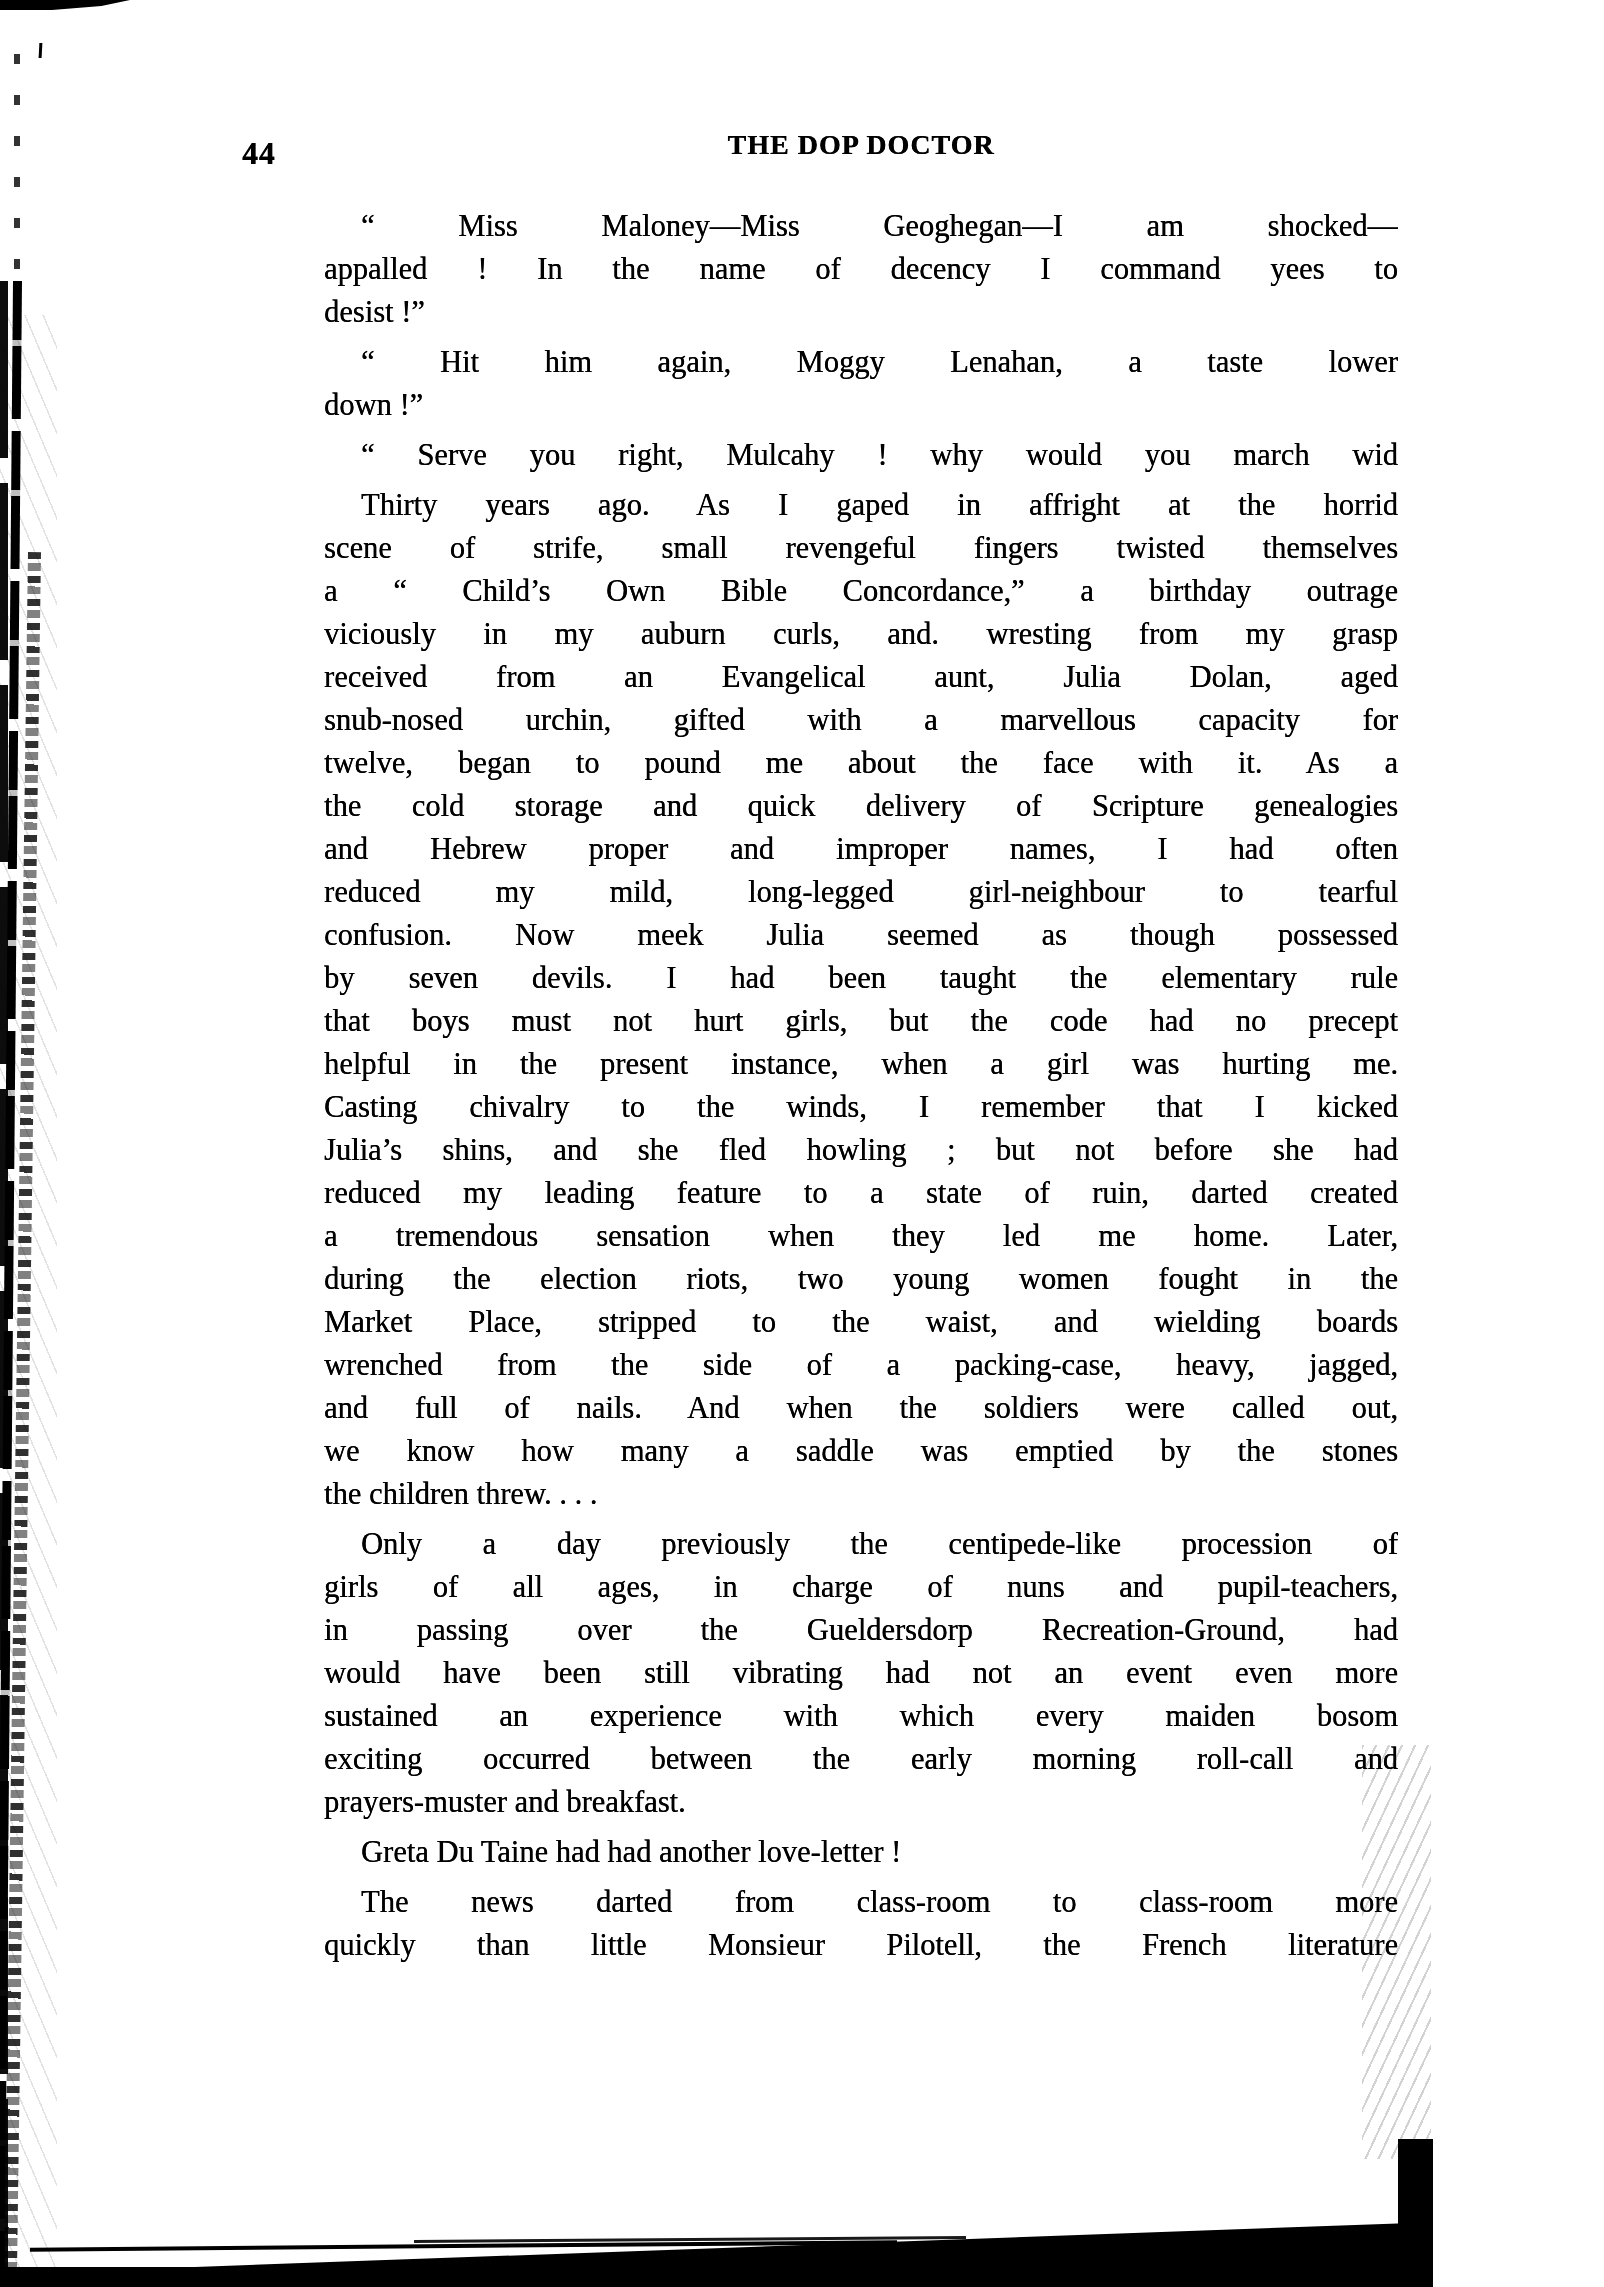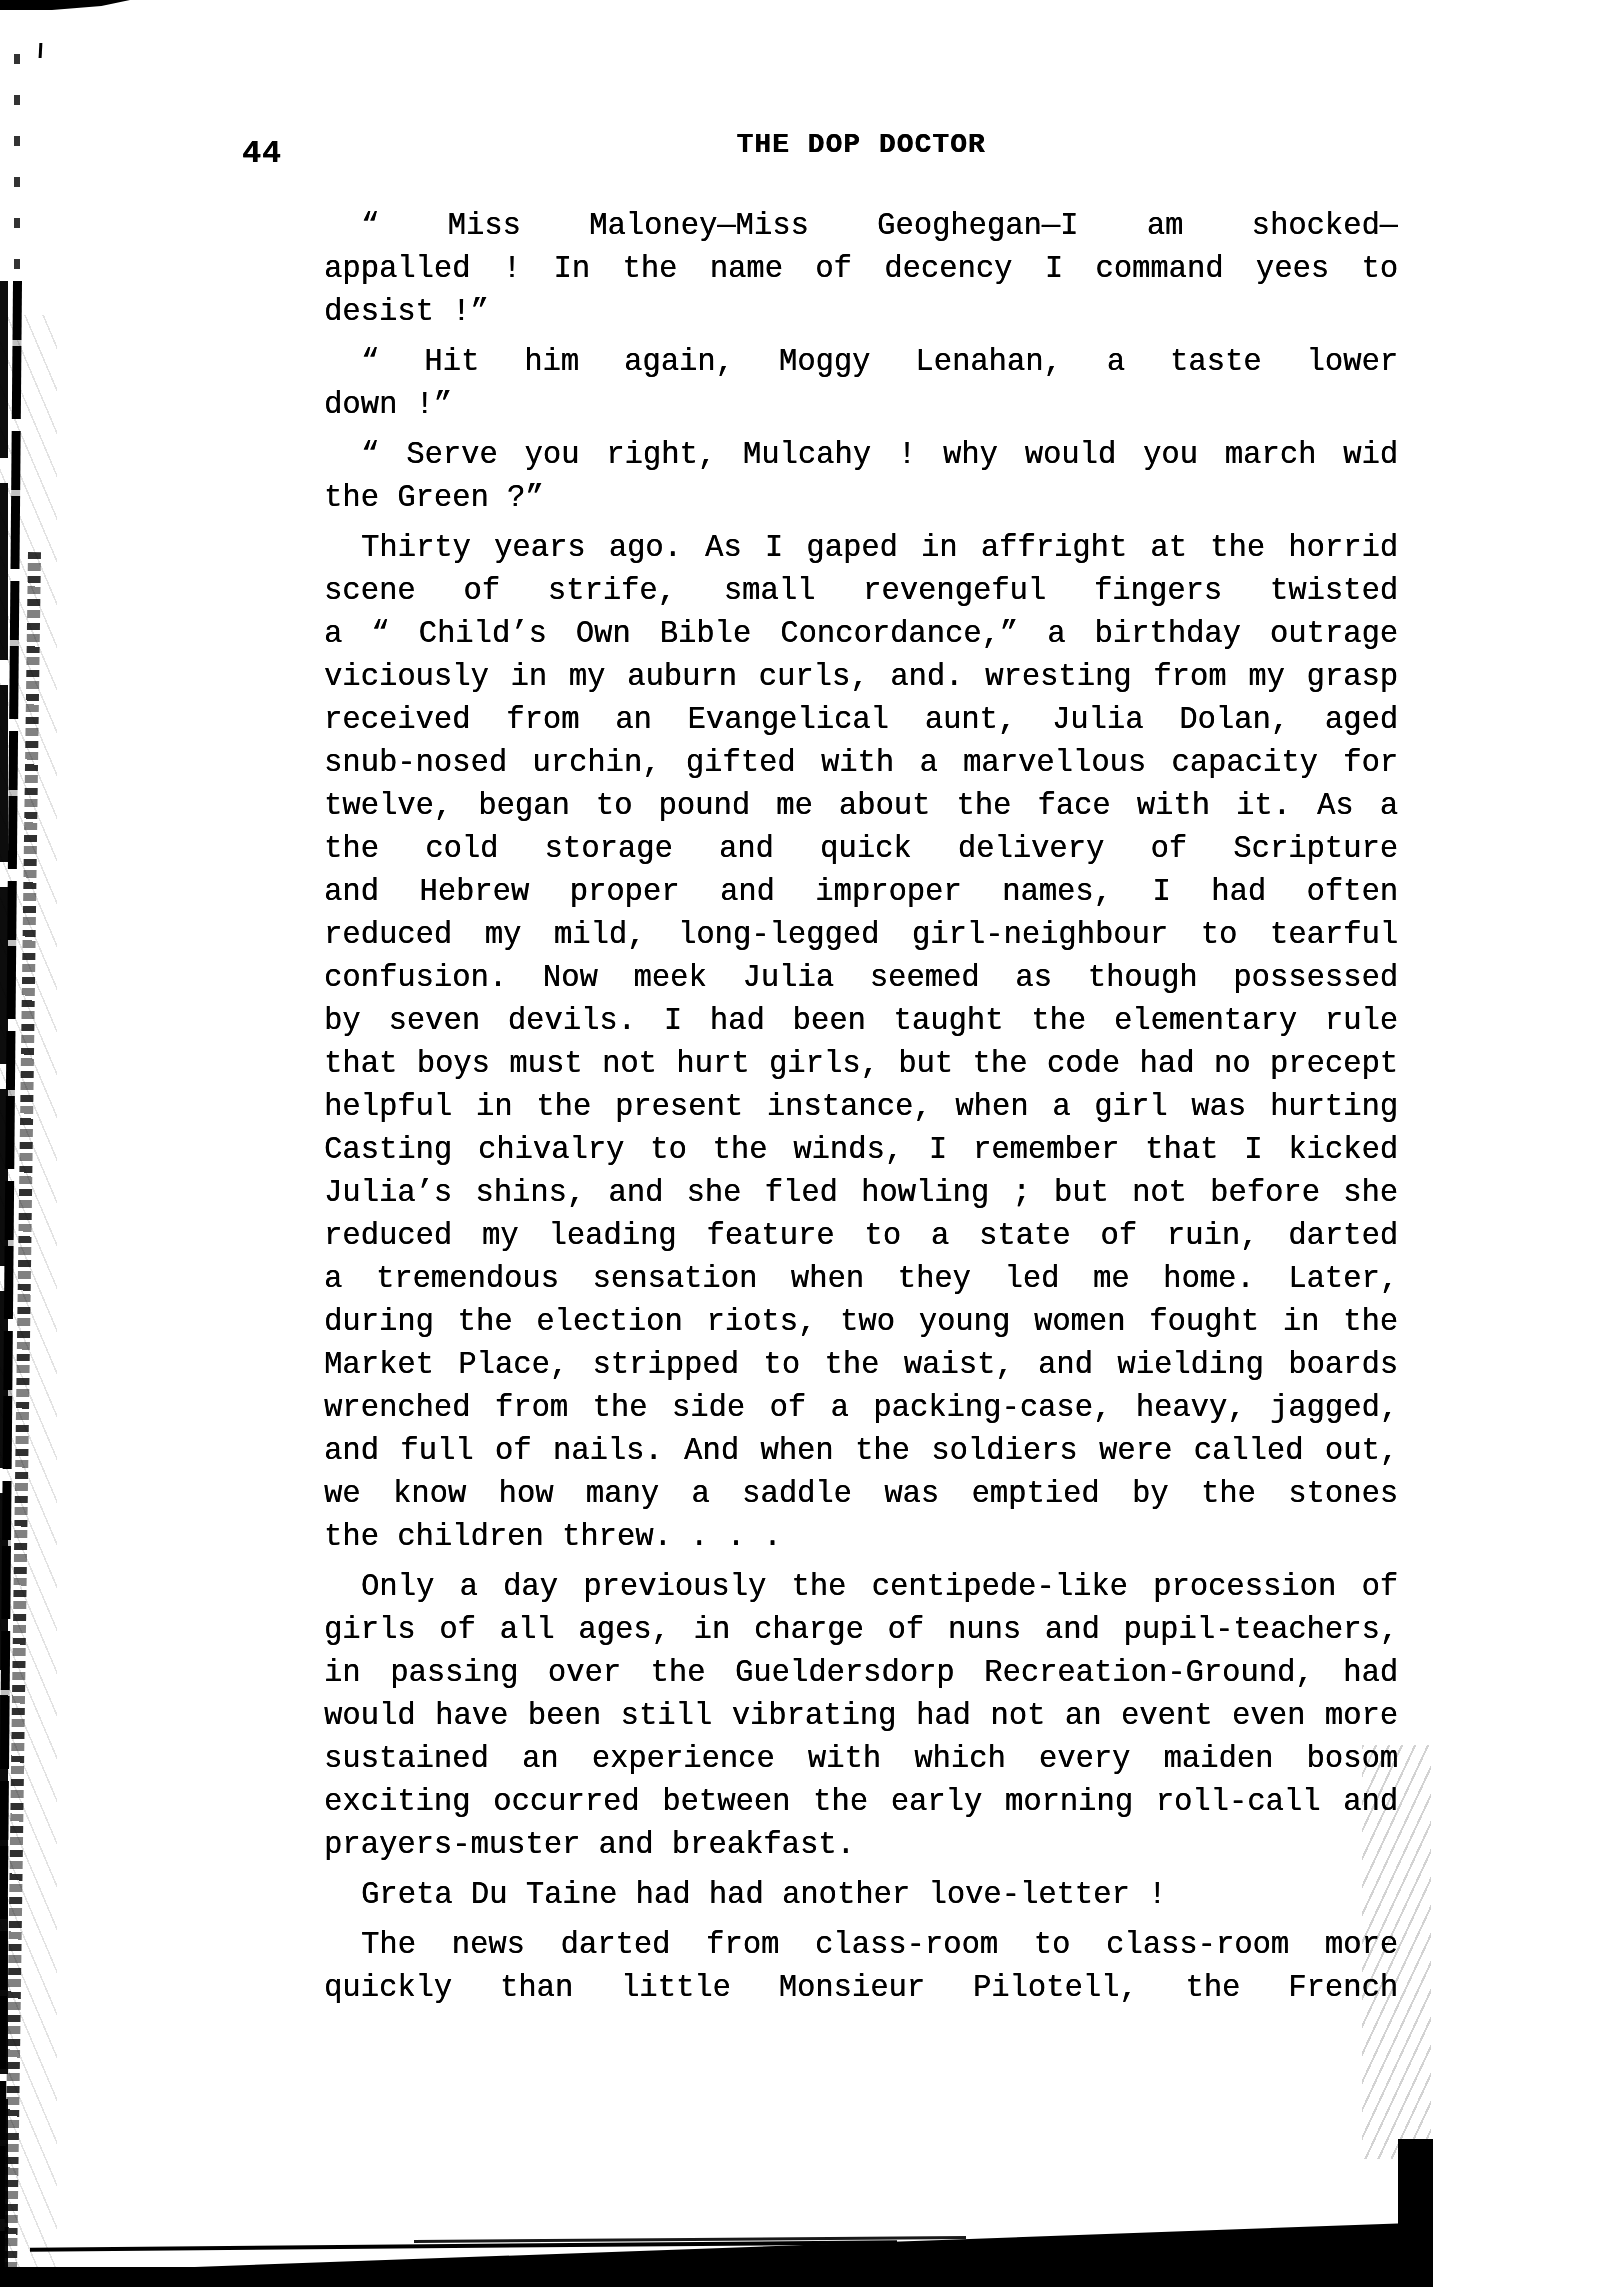--- a/index.html
+++ b/index.html
@@ -1,21 +1,21 @@
 <!DOCTYPE html>
 <html><head>
 <meta charset="utf-8">
 <style>
   html,body{margin:0;padding:0;background:#ffffff;}
   .page{
     position:relative;
     width:1433px;height:2287px;
     background:#ffffff;
     overflow:hidden;
-    font-family:Liberation Mono, monospace;
+    font-family:Liberation Serif, serif;
     color:#000;
   }
   
   .folio{
     position:absolute;left:242px;top:136px;
     font-size:31.5px;font-weight:bold;
     letter-spacing:1px;
     text-shadow:0.4px 0 currentColor;
   }
   .page-title{
@@ -90,21 +90,20 @@
         <div class="line indent">“ Miss Maloney—Miss Geoghegan—I am shocked—</div>
         <div class="line">appalled !  In the name of decency I command yees to</div>
         <div class="line last">desist !”</div>
       </div>
       <div class="paragraph">
         <div class="line indent">“ Hit him again, Moggy Lenahan, a taste lower</div>
         <div class="line last">down !”</div>
       </div>
       <div class="paragraph">
         <div class="line indent">“ Serve you right, Mulcahy !  why would you march wid</div>
-        <div class="line last">the Green ?”</div>
       </div>
       <div class="paragraph">
         <div class="line indent">Thirty years ago.  As I gaped in affright at the horrid</div>
         <div class="line">scene of strife, small revengeful fingers twisted themselves</div>
         <div class="line">a “ Child’s Own Bible Concordance,” a birthday outrage</div>
         <div class="line">viciously in my auburn curls, and. wresting from my grasp</div>
         <div class="line">received from an Evangelical aunt, Julia Dolan, aged</div>
         <div class="line">snub-nosed urchin, gifted with a marvellous capacity for</div>
         <div class="line">twelve, began to pound me about the face with it.  As a</div>
         <div class="line">the cold storage and quick delivery of Scripture genealogies</div>

